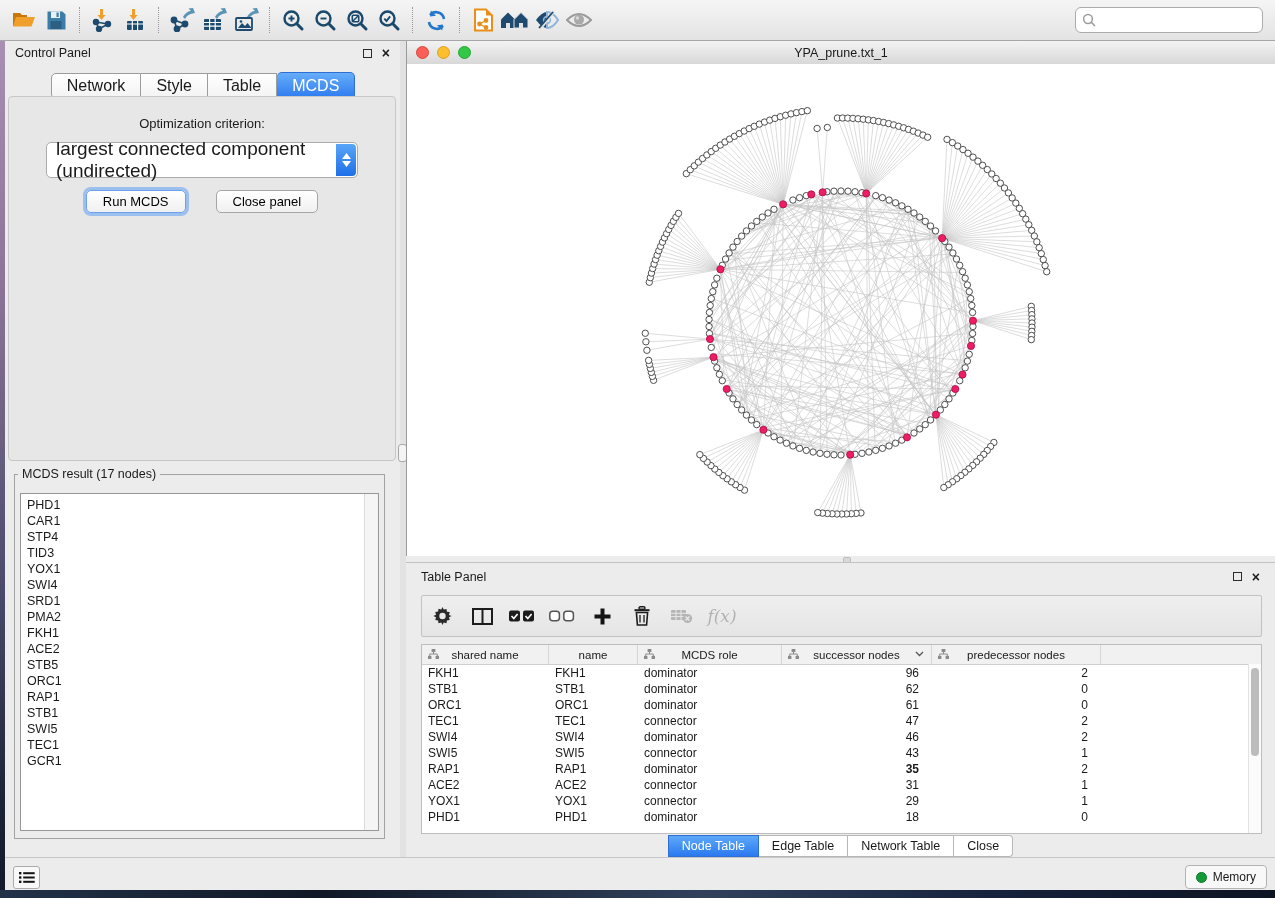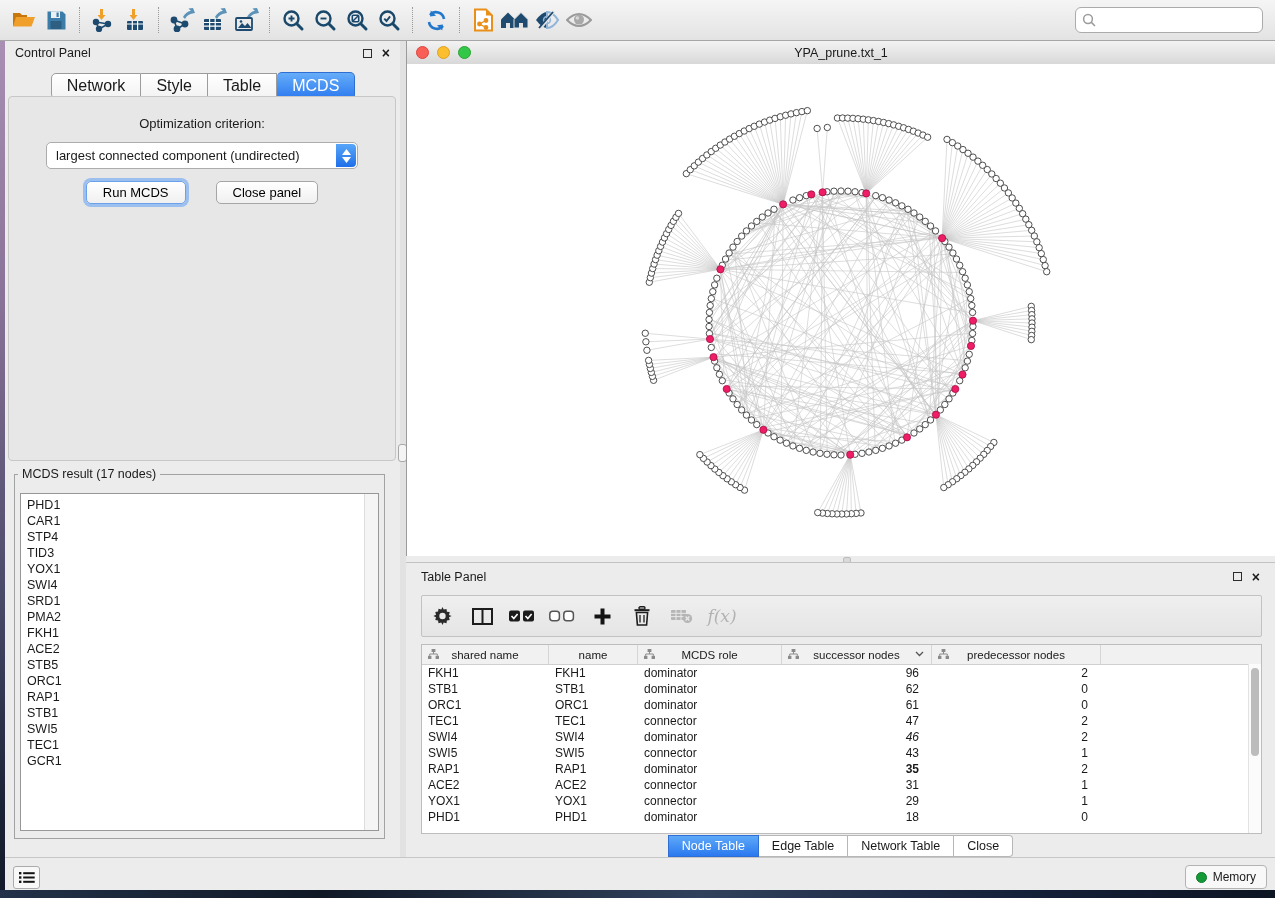--- a/index.html
+++ b/index.html
@@ -32,22 +32,22 @@
   .close-x{font-weight:700;font-size:14px;line-height:10px;color:#1b1b1b;}
   .cp-tabs{position:absolute;left:0;right:0;top:32px;display:flex;justify-content:center;}
   .seg{background:linear-gradient(#ffffff,#f3f3f3);border:1px solid #9c9c9c;border-left:none;
     padding:3px 15px;font-size:16px;cursor:default;}
   .seg:first-child{border-left:1px solid #9c9c9c;border-radius:5px 0 0 5px;}
   .seg:last-child{border-radius:0 5px 5px 0;}
   .seg.active{background:linear-gradient(#66adf9,#2a79ef);color:#fff;border-color:#2f6fd4;border-radius:5px;margin:-1px -1px -1px 0;padding:4px 15px;}
   .cp-content{position:absolute;left:3px;top:55px;width:388px;height:365px;background:#e7e7e7;
     border:1px solid #c7c7c7;border-radius:4px;box-sizing:border-box;}
   .opt-label{text-align:center;font-size:13px;margin-top:19px;}
-  .select{position:relative;width:312px;height:27px;margin:11px auto 0;background:#fff;border:1px solid #acacac;
-    border-radius:5px;display:flex;align-items:center;font-size:13px;padding-left:9px;box-sizing:border-box;}
+  .select{position:relative;width:312px;height:36px;margin:11px auto 0;background:#fff;border:1px solid #acacac;
+    border-radius:5px;display:flex;align-items:center;font-size:19px;padding-left:9px;box-sizing:border-box;}
   .stepper{position:absolute;right:1px;top:1px;bottom:1px;width:20px;border-radius:0 4px 4px 0;
     background:linear-gradient(#58a6f9,#1e6fe9);display:flex;flex-direction:column;align-items:center;justify-content:center;gap:2px;}
   .btn-row{display:flex;justify-content:center;gap:30px;margin-top:12px;}
   .btn{background:linear-gradient(#ffffff,#f0f0f0);border:1px solid #a6a6a6;border-radius:5px;
     padding:3px 16px;font-size:13px;font-family:"Liberation Sans",sans-serif;}
   .btn.focused{box-shadow:0 0 0 3px rgba(105,165,245,.6);border-color:#6ba0ea;}
   fieldset.mcds{position:absolute;left:9px;top:426px;width:371px;height:372px;border:1px solid #a2a2a2;
     margin:0;padding:0;box-sizing:border-box;}
   fieldset.mcds legend{font-size:12.5px;padding:0 4px;margin-left:3px;}
   .mcds-list{position:absolute;left:5px;right:5px;top:12px;bottom:7px;background:#fff;border:1px solid #979797;
@@ -1158,21 +1158,21 @@
           <div class="td" style="width: 127px;">TEC1</div>
           <div class="td" style="width: 89px;">TEC1</div>
           <div class="td" style="width: 144px;">connector</div>
           <div class="td num" style="width: 150px;">47</div>
           <div class="td num" style="width: 169px;">2</div>
         </div>
         <div class="tr">
           <div class="td" style="width: 127px;">SWI4</div>
           <div class="td" style="width: 89px;">SWI4</div>
           <div class="td" style="width: 144px;">dominator</div>
-          <div class="td num" style="width: 150px; font-style: italic;">46</div>
+          <div class="td num" style="width: 150px;">46</div>
           <div class="td num" style="width: 169px;">2</div>
         </div>
         <div class="tr">
           <div class="td" style="width: 127px;">SWI5</div>
           <div class="td" style="width: 89px;">SWI5</div>
           <div class="td" style="width: 144px;">connector</div>
           <div class="td num" style="width: 150px;">43</div>
           <div class="td num" style="width: 169px;">1</div>
         </div>
         <div class="tr">

